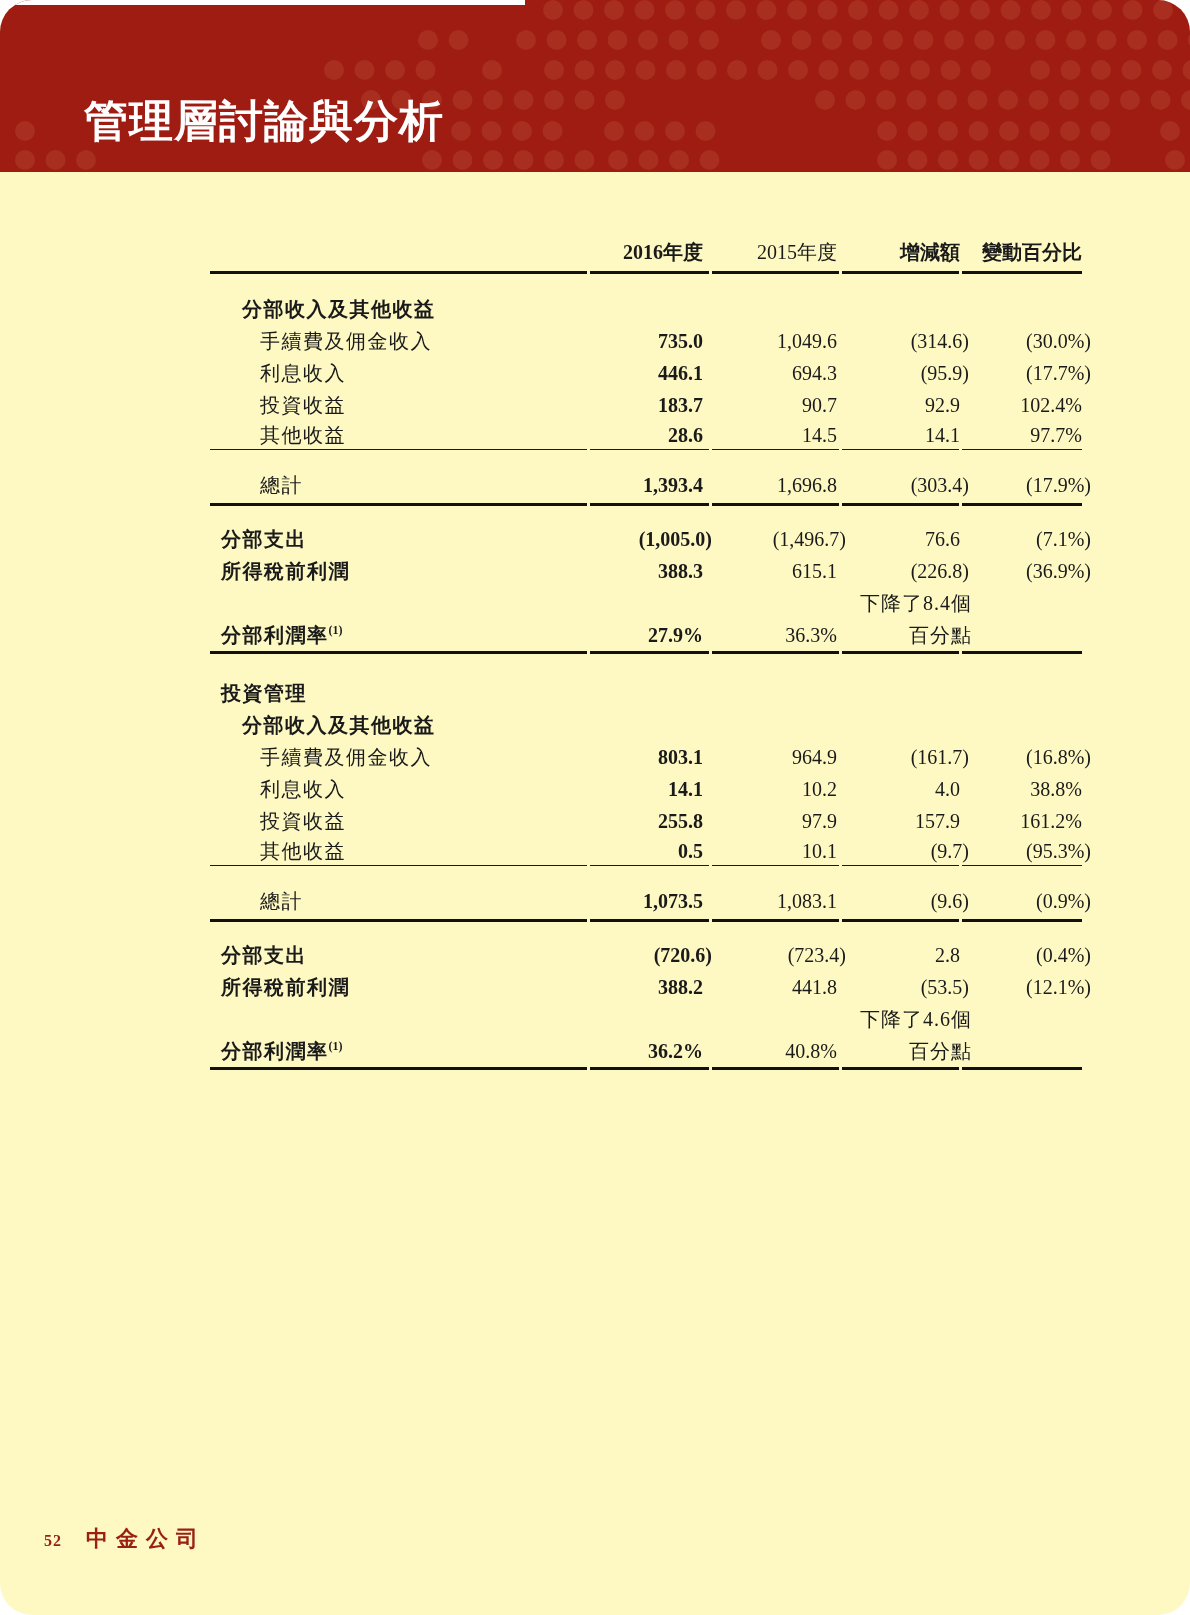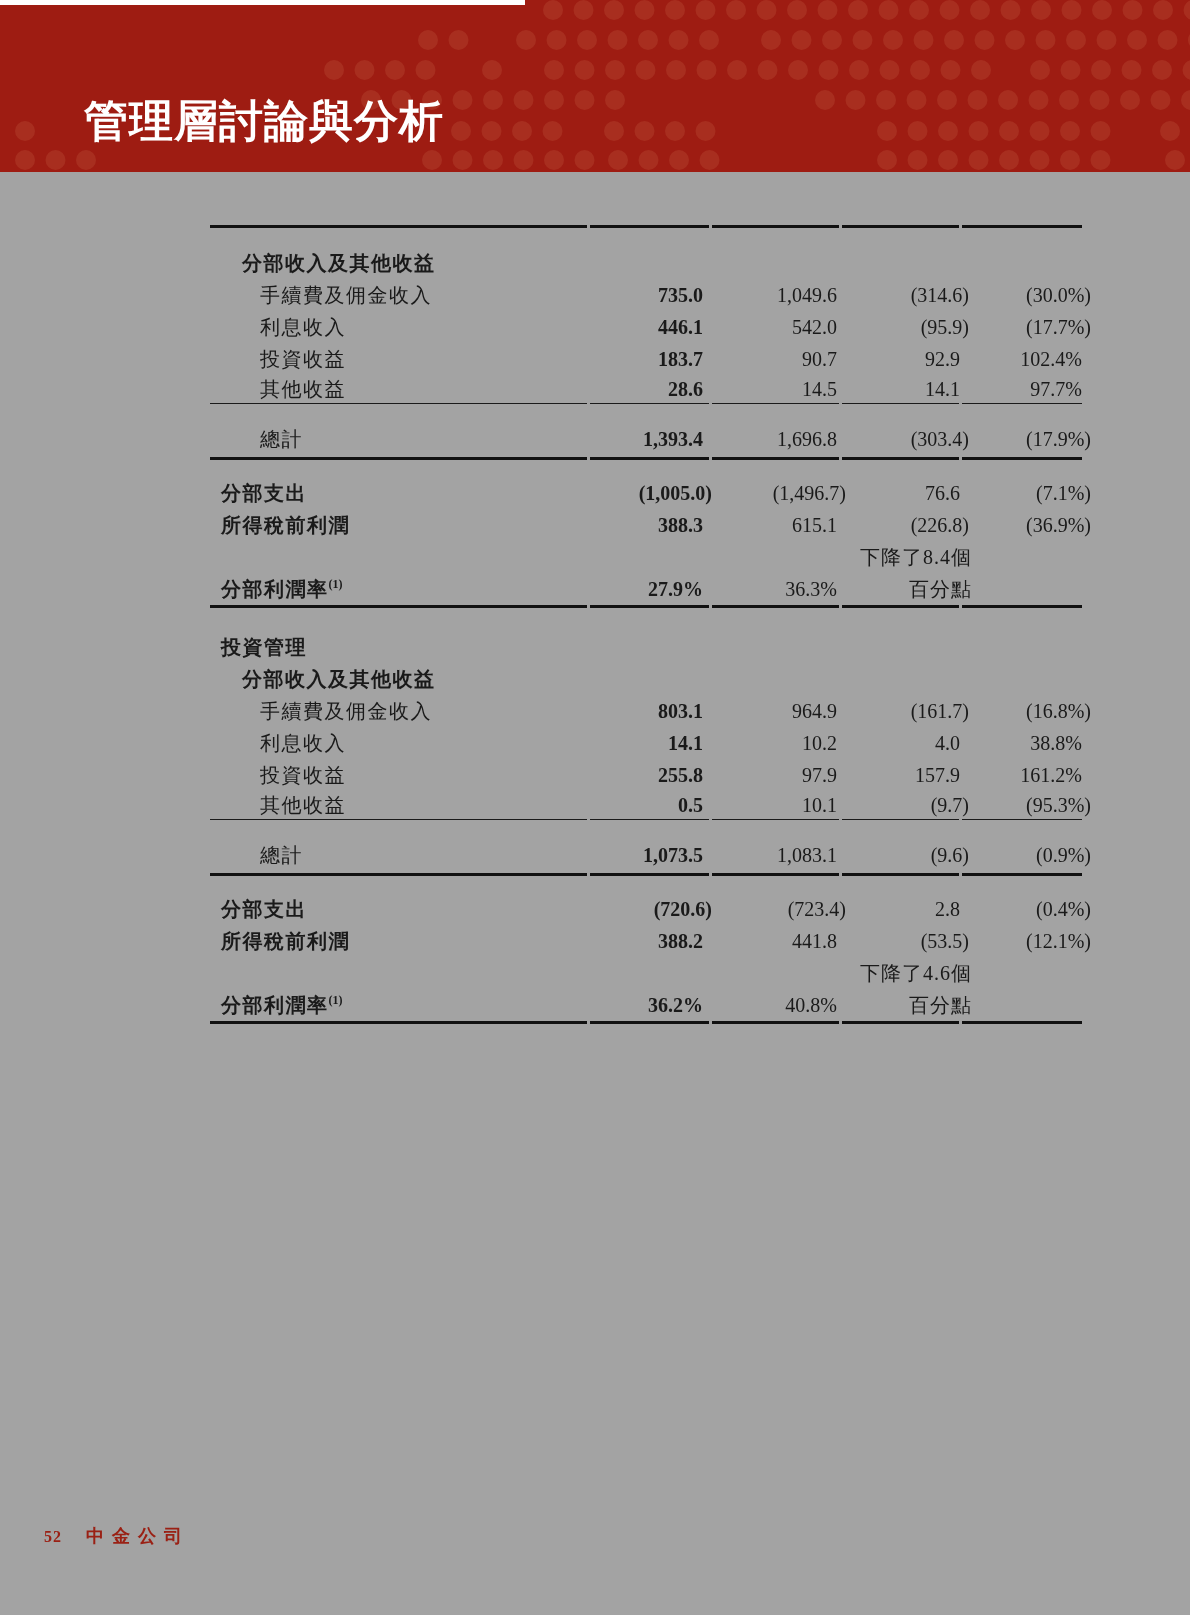--- a/index.html
+++ b/index.html
@@ -1,19 +1,20 @@
 <!DOCTYPE html>
 <html><head>
 <meta charset="utf-8">
 <style>
   html,body { margin:0; padding:0; background:#ffffff; }
   .page {
-    position:relative; width:1190px; height:1615px; background:#a3a3a3;
+    position:relative; width:1190px; height:1615px; background:#fef9c3;
     font-family:"Liberation Serif","DejaVu Serif",serif; color:#1a1a1a;
     overflow:hidden;
+    border-radius:32px;
   }
   
   .banner {
     position:absolute; left:0; top:0; width:1190px; height:172px;
     background:#9e1c12; overflow:hidden;
   }
   .banner svg { position:absolute; left:0; top:0; }
   .top-strip { position:absolute; left:0; top:0; width:525px; height:5px; background:#ffffff; }
   .banner-title {
     position:absolute; left:84px; top:100px;
@@ -42,21 +43,21 @@
   tr.rule .rln { height:1.4px; background:#1a1a1a; margin-right:3px; }
   tr.rule td:last-child .rln { margin-right:0; }
   tr.rule.thick .rln { height:3px; background:#111111; }
   tr.sp td { height:14px; }
   
   .footer {
     position:absolute; left:44px; top:1524px; color:#9a2014;
     font-weight:700; white-space:nowrap;
   }
   .footer .pgnum { font-size:16px; letter-spacing:1px; }
-  .footer .cname { font-size:18px; letter-spacing:8px; margin-left:24px; }
+  .footer .cname { font-size:22px; letter-spacing:8px; margin-left:24px; }
 </style>
 </head>
 <body>
 
 <div class="page">
 
   <div class="banner">
     <svg id="dotsvg" width="1190" height="172" viewBox="0 0 1190 172">
         <circle cx="553.0" cy="10" r="10" fill="#c05a40" fill-opacity="0.30"></circle>
         <circle cx="583.5" cy="10" r="10" fill="#c05a40" fill-opacity="0.30"></circle>
@@ -202,20 +203,27 @@
   <div class="table-wrap">
     <table>
       <colgroup>
         <col style="width:380px">
           <col style="width:122px">
           <col style="width:130px">
         <col style="width:120px">
           <col style="width:120px">
       </colgroup>
       <tbody id="tbody">
+          <tr class="hdr">
+            <td class="lbl"></td>
+            <td class="num c0 b"><span>2016年度</span></td>
+            <td class="num c1"><span>2015年度</span></td>
+            <td class="num c2 b"><span>增減額</span></td>
+            <td class="num c3 b"><span>變動百分比</span></td>
+          </tr>
           <tr class="rule thick">
             <td>
               <div class="rln"></div>
             </td>
             <td>
               <div class="rln"></div>
             </td>
             <td>
               <div class="rln"></div>
             </td>
@@ -239,21 +247,21 @@
           <tr class="data">
             <td class="lbl ind2"><span>手續費及佣金收入</span></td>
             <td class="num c0 b"><span>735.0</span></td>
             <td class="num c1"><span>1,049.6</span></td>
             <td class="num c2"><span class="paren">(314.6)</span></td>
             <td class="num c3"><span class="paren">(30.0%)</span></td>
           </tr>
           <tr class="data">
             <td class="lbl ind2"><span>利息收入</span></td>
             <td class="num c0 b"><span>446.1</span></td>
-            <td class="num c1"><span>542.0</span></td>
+            <td class="num c1"><span>694.3</span></td>
             <td class="num c2"><span class="paren">(95.9)</span></td>
             <td class="num c3"><span class="paren">(17.7%)</span></td>
           </tr>
           <tr class="data">
             <td class="lbl ind2"><span>投資收益</span></td>
             <td class="num c0 b"><span>183.7</span></td>
             <td class="num c1"><span>90.7</span></td>
             <td class="num c2"><span>92.9</span></td>
             <td class="num c3"><span>102.4%</span></td>
           </tr>

